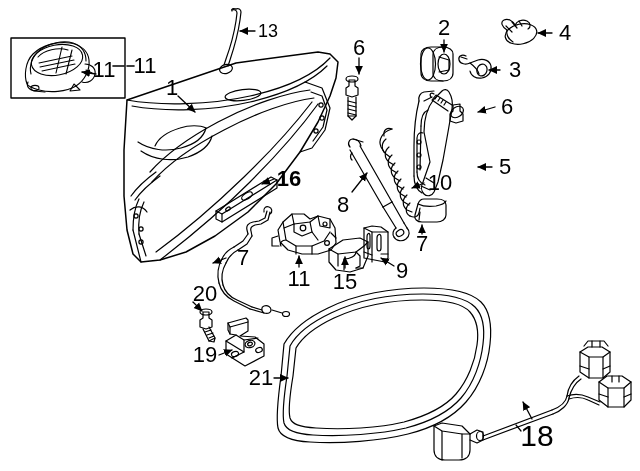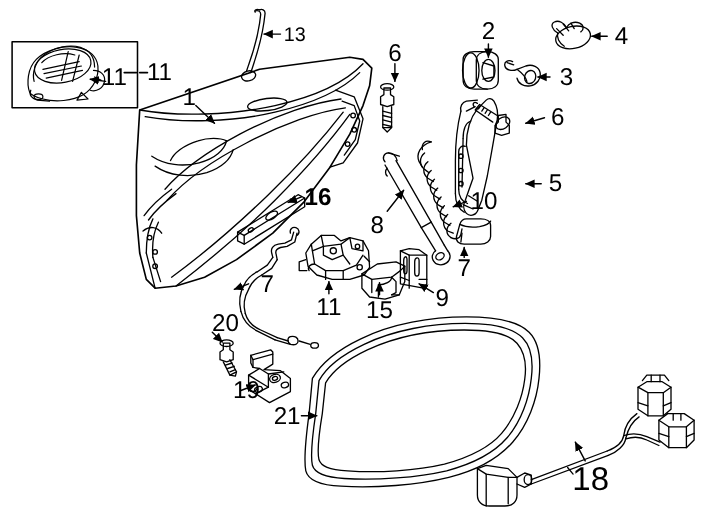--- a/index.html
+++ b/index.html
@@ -399,17 +399,17 @@
 <div class="lbl" style="left:402px;top:271px;font-size:22px;">9</div>
 <div class="lbl" style="left:440px;top:183px;font-size:22px;">10</div>
 <div class="lbl" style="left:145px;top:66px;font-size:22px;">11</div>
 <div class="lbl" style="left:104px;top:70px;font-size:22px;">11</div>
 <div class="lbl" style="left:268px;top:31px;font-size:18px;">13</div>
 <div class="lbl" style="left:299px;top:279px;font-size:22px;">11</div>
 <div class="lbl" style="left:345px;top:282px;font-size:22px;">15</div>
 <div class="lbl" style="left:289px;top:179px;font-size:22px;font-weight:bold;">16</div>
 <div class="lbl" style="left:243px;top:258px;font-size:22px;">7</div>
 <div class="lbl" style="left:537px;top:436px;font-size:30px;">18</div>
-<div class="lbl" style="left:205px;top:355px;font-size:22px;margin-left:19px;">19</div>
+<div class="lbl" style="left:205px;top:355px;font-size:22px;">19</div>
 <div class="lbl" style="left:185px;top:294px;font-size:22px;margin-left:20px;">20</div>
 <div class="lbl" style="left:261px;top:378px;font-size:22px;text-align:center;">21</div>
 
 </div>
 
 </body></html>

